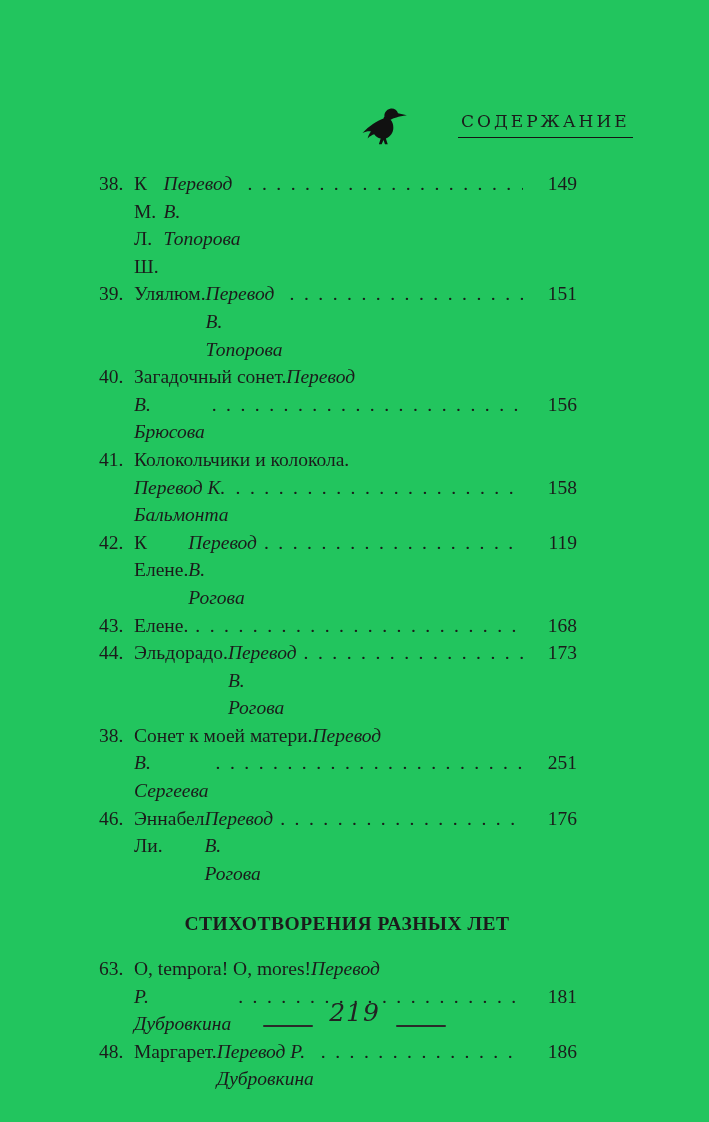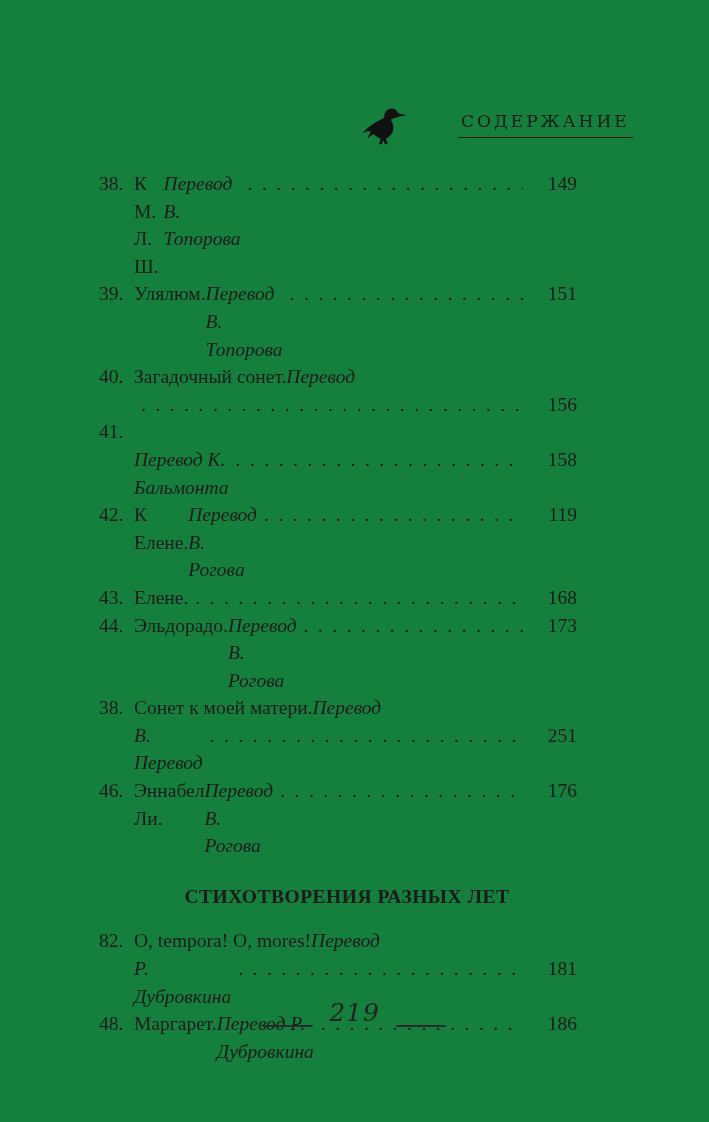--- a/index.html
+++ b/index.html
@@ -1,21 +1,21 @@
 <!DOCTYPE html>
 <html><head>
 <meta charset="utf-8">
 <style>
   html,body{margin:0;padding:0;}
   body{
     width:709px;height:1122px;background:#ffffff;
     font-family:"Liberation Serif","DejaVu Serif",serif;
     color:#1b1b1b;overflow:hidden;
   }
-  .page{position:relative;width:709px;height:1122px;background:#15803d;}
+  .page{position:relative;width:709px;height:1122px;background:#22c55e;}
 
   
   .raven{position:absolute;top:104px;left:360px;width:48px;height:42px;}
   .header-title{
     position:absolute;top:111px;left:458px;
     font-family:"DejaVu Serif",serif;
     font-size:17px;letter-spacing:3px;font-weight:500;
     padding:0 3px 6px 3px;border-bottom:1.6px solid #151515;
     white-space:nowrap;
   }
@@ -80,27 +80,29 @@
           <span class="pagenum">151</span>
         </div>
       </div>
       <div class="entry">
         <div class="line">
           <span class="num">40.</span>
           <span>Загадочный сонет. </span>
           <span class="it">Перевод</span>
         </div>
         <div class="line cont">
+          <span class="it">В. Брюсова</span>
           <span class="leader">............................................................</span>
           <span class="pagenum">156</span>
         </div>
       </div>
       <div class="entry">
         <div class="line">
           <span class="num">41.</span>
+          <span>Колокольчики и колокола.</span>
         </div>
         <div class="line cont">
           <span class="it">Перевод К. Бальмонта</span>
           <span class="leader">............................................................</span>
           <span class="pagenum">158</span>
         </div>
       </div>
       <div class="entry">
         <div class="line">
           <span class="num">42.</span>
@@ -127,38 +129,38 @@
           <span class="pagenum">173</span>
         </div>
       </div>
       <div class="entry">
         <div class="line">
           <span class="num">38.</span>
           <span>Сонет к моей матери. </span>
           <span class="it">Перевод</span>
         </div>
         <div class="line cont">
-          <span class="it">В. Перевод</span>
+          <span class="it">В. Сергеева</span>
           <span class="leader">............................................................</span>
           <span class="pagenum">251</span>
         </div>
       </div>
       <div class="entry">
         <div class="line">
           <span class="num">46.</span>
           <span>Эннабел Ли. </span>
           <span class="it">Перевод В. Рогова</span>
           <span class="leader">............................................................</span>
           <span class="pagenum">176</span>
         </div>
       </div>
       <div class="section-heading">СТИХОТВОРЕНИЯ РАЗНЫХ ЛЕТ</div>
       <div class="entry">
         <div class="line">
-          <span class="num">82.</span>
+          <span class="num">63.</span>
           <span>О, tempora! О, mores! </span>
           <span class="it">Перевод</span>
         </div>
         <div class="line cont">
           <span class="it">Р. Дубровкина</span>
           <span class="leader">............................................................</span>
           <span class="pagenum">181</span>
         </div>
       </div>
       <div class="entry">

